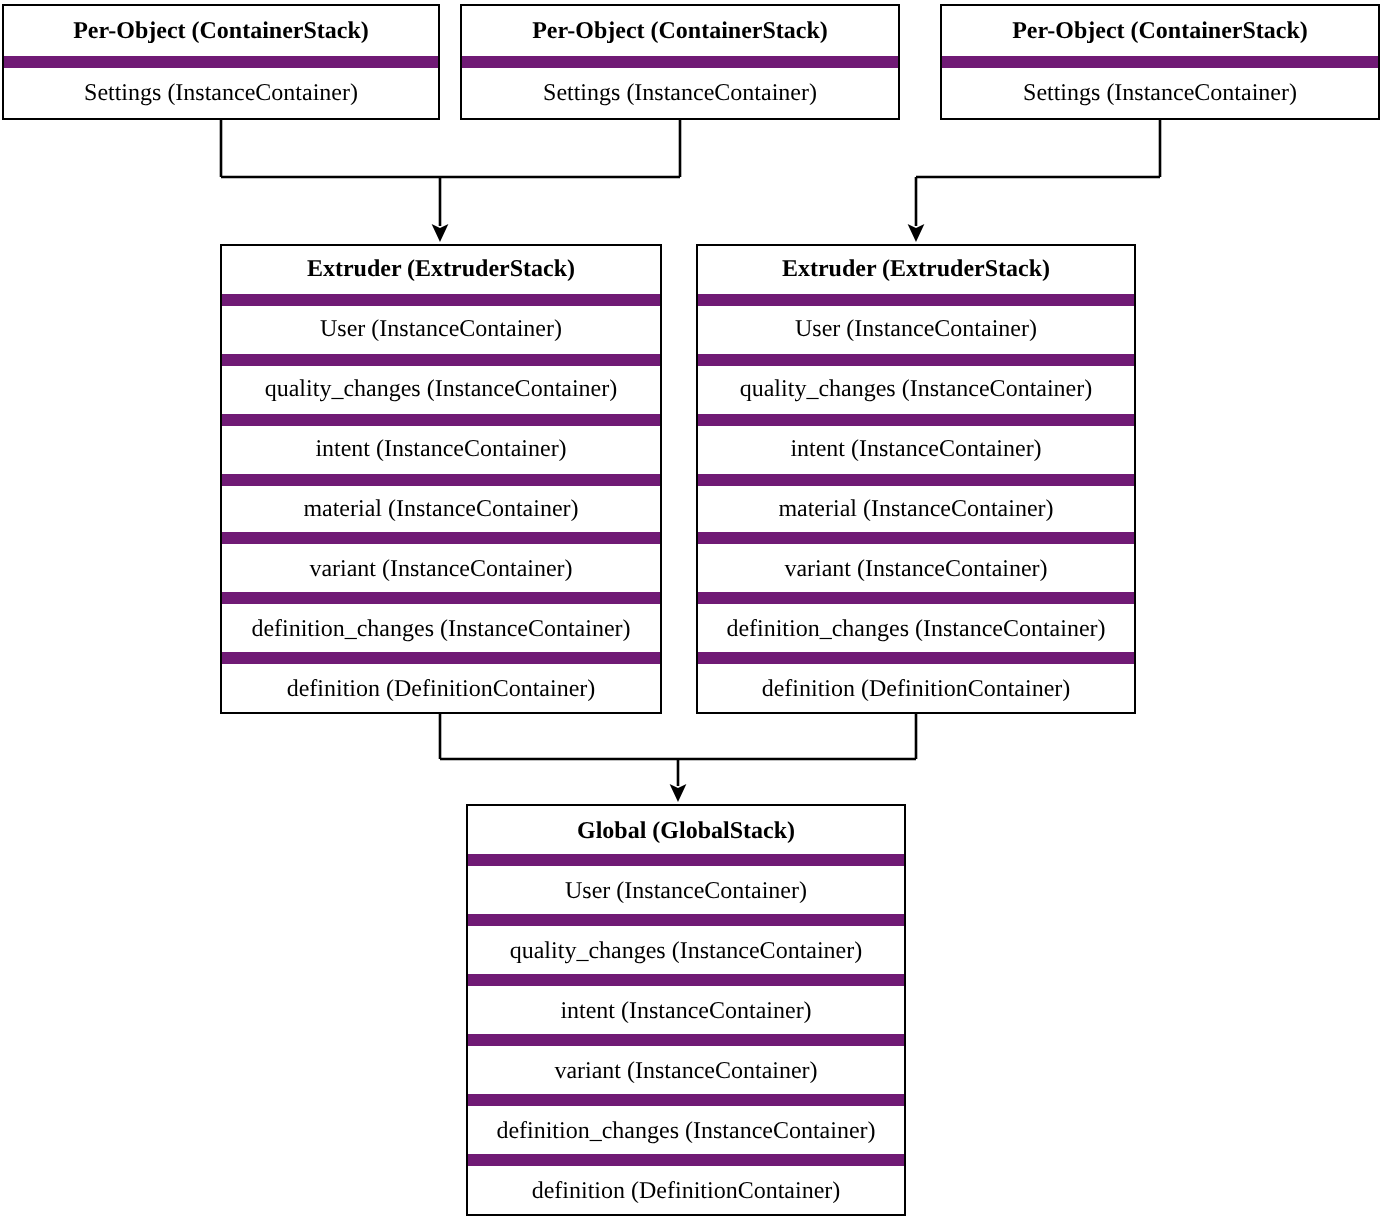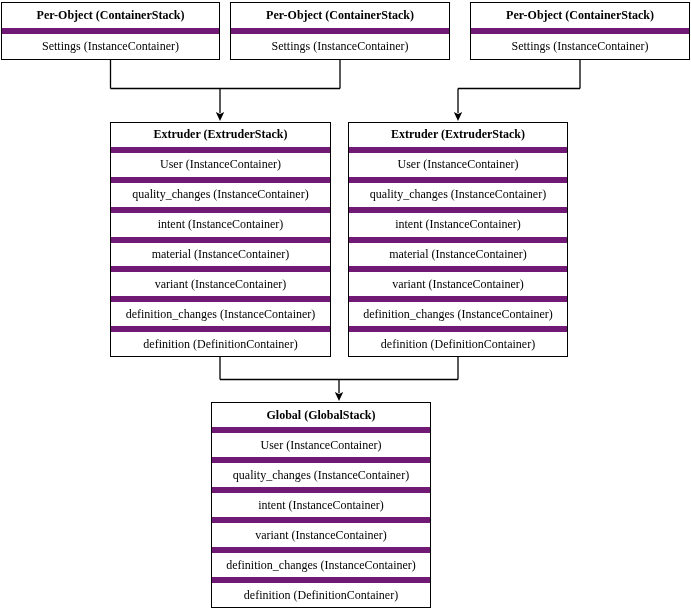--- a/index.html
+++ b/index.html
@@ -37,21 +37,21 @@
     overflow: hidden;
   }
   .stack > div + div { border-top: 6px solid #701a75; }
   .hdr { font-weight: bold; }
   
   .po1 { left: 1px;   top: 2px;   width: 219px; height: 58px; }
   .po2 { left: 230px; top: 2px;   width: 220px; height: 58px; }
   .po3 { left: 470px; top: 2px;   width: 220px; height: 58px; }
   .ex1 { left: 110px; top: 122px; width: 221px; height: 235px; }
   .ex2 { left: 348px; top: 122px; width: 220px; height: 235px; }
-  .gl  { left: 211px; top: 402px; width: 220px; height: 206px; }
+  .gl  { left: 233px; top: 402px; width: 220px; height: 206px; }
 </style>
 </head>
 <body>
 
 <div class="canvas">
 
   <svg class="connectors" viewBox="0 0 691 611" xmlns="http://www.w3.org/2000/svg">
 
     <g stroke="#000000" stroke-width="1.3" fill="none">
       <path d="M110.5 60 V88.5"></path>

